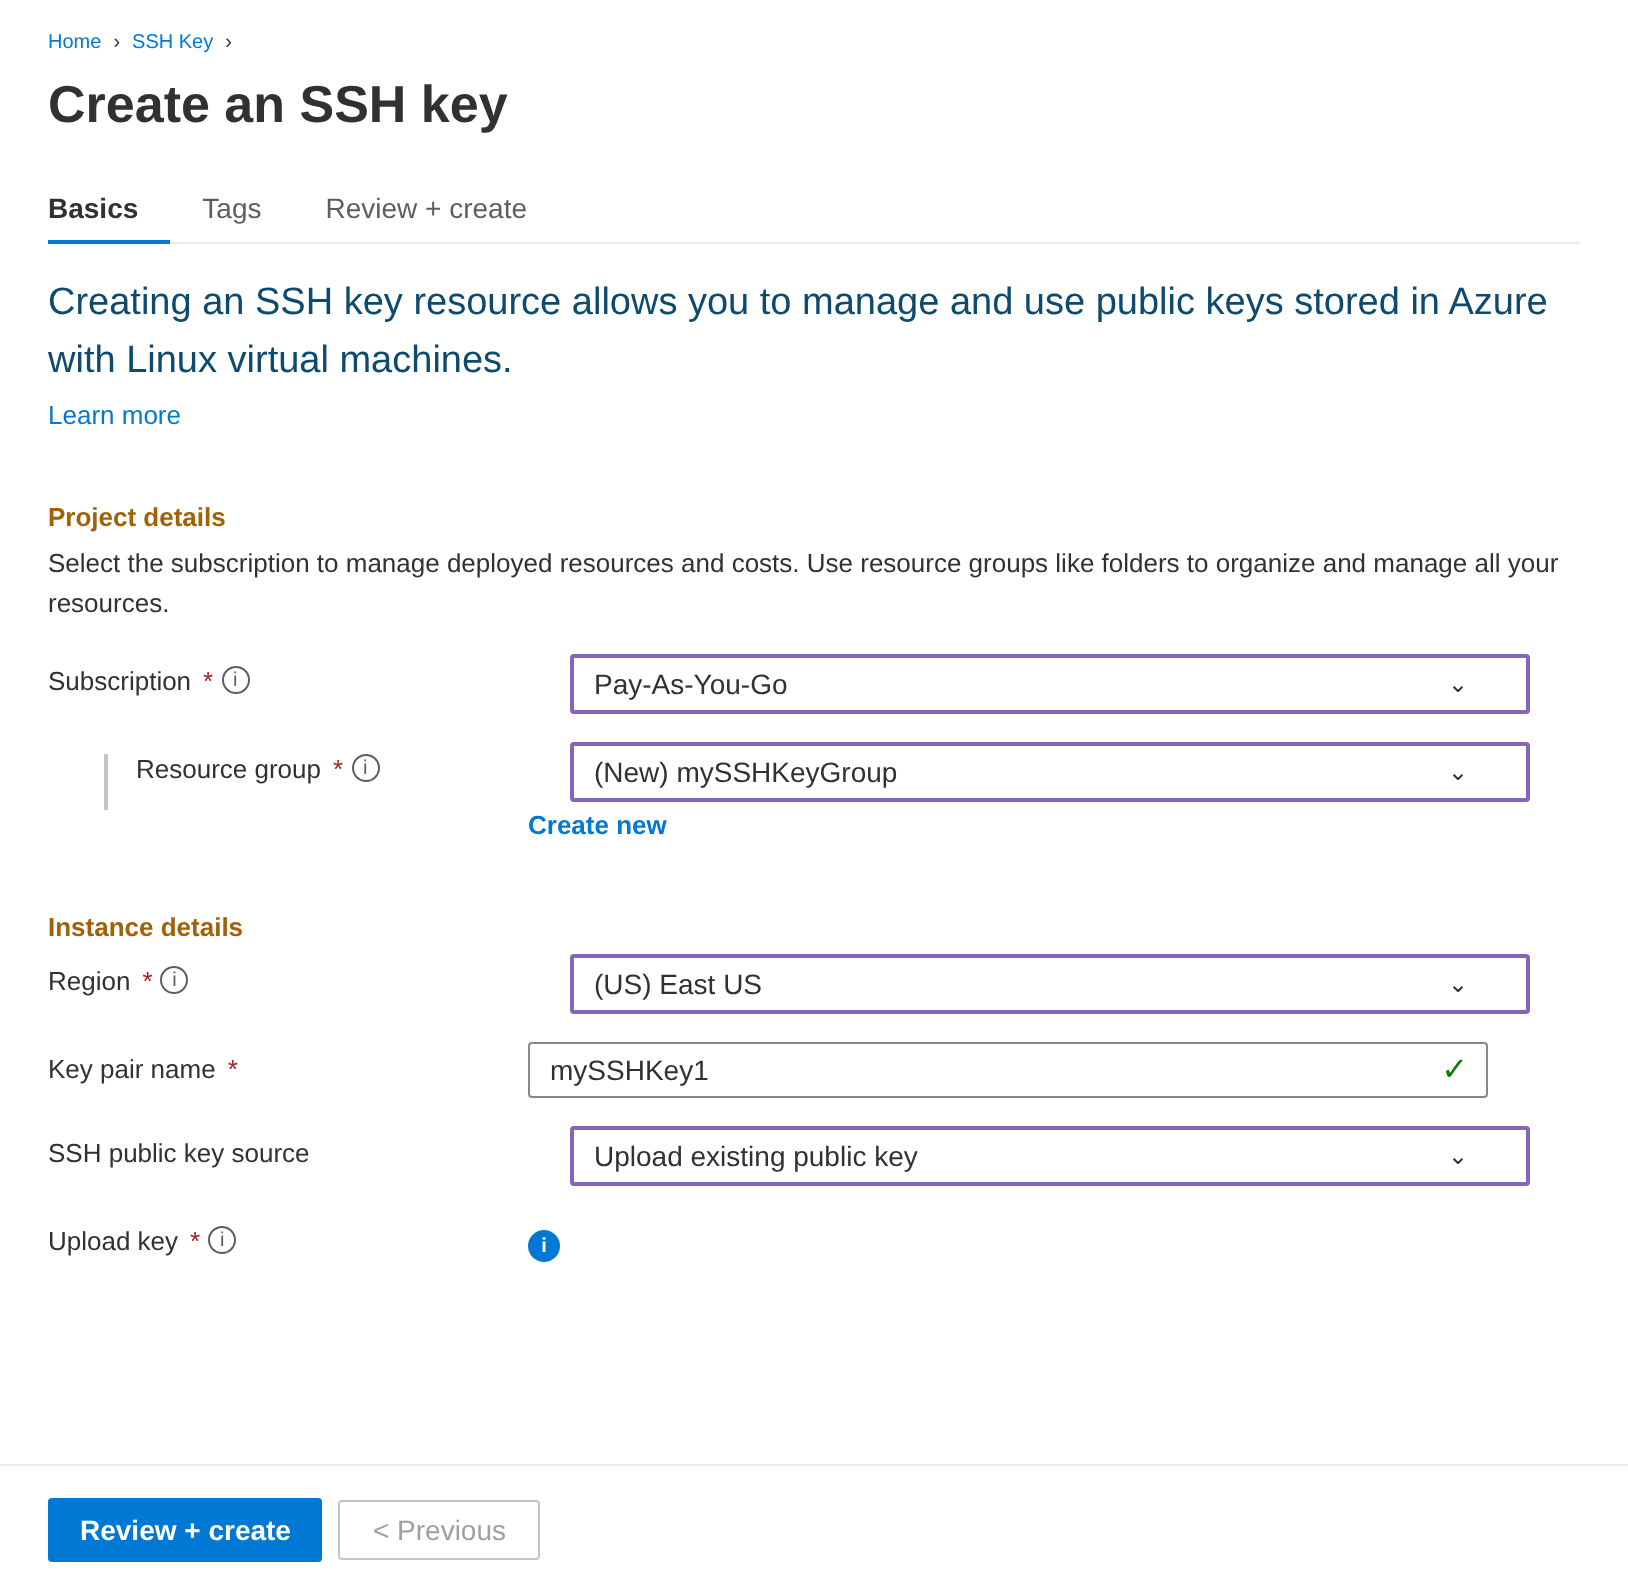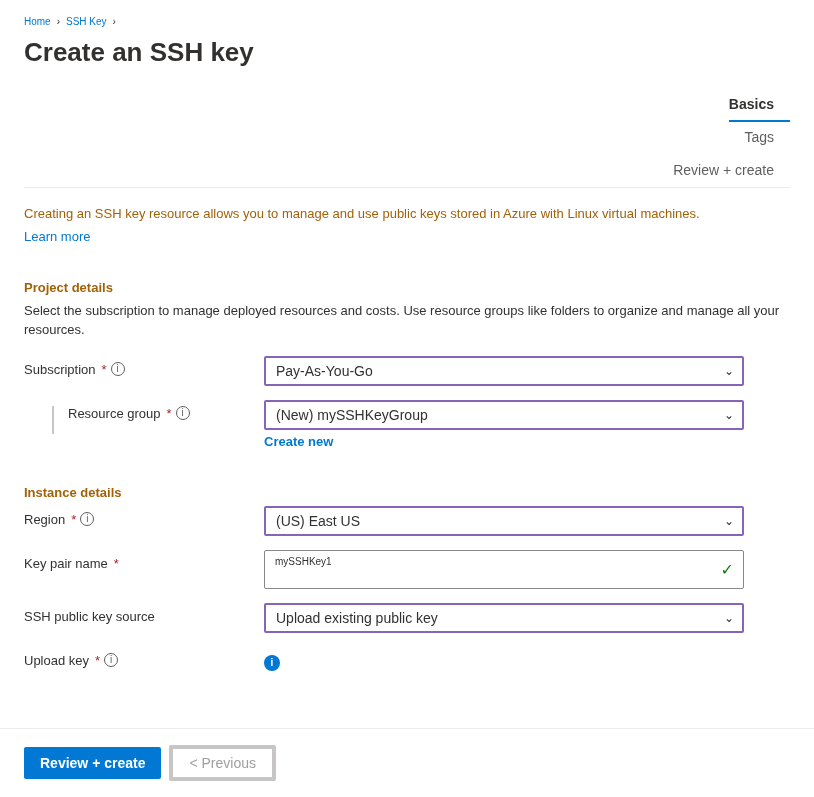--- a/index.html
+++ b/index.html
@@ -32,39 +32,38 @@
       font-size: 26px;
       font-weight: 600;
       color: #323130;
       margin-bottom: 20px;
     }
     .tabs {
       display: flex;
       align-items: flex-end;
       border-bottom: 1px solid #edebe9;
       margin-bottom: 16px;
-      flex-direction: column;
     }
     .tab {
       padding: 8px 16px;
       cursor: pointer;
       font-size: 14px;
       color: #605e5c;
       border-bottom: 2px solid transparent;
       margin-bottom: -1px;
     }
     .tab.active {
       color: #323130;
       border-bottom: 2px solid #0078d4;
       font-weight: 600;
     }
     .tab:first-child { padding-left: 0; }
     .description {
-      font-size: 13px;
-      color: #a16207;
+      font-size: 19px;
+      color: #0c4a6e;
       margin-bottom: 4px;
       line-height: 1.5;
     }
     .learn-more {
       color: #0078d4;
       text-decoration: none;
       font-size: 13px;
     }
     .section-title {
       font-size: 13px;
@@ -130,20 +129,21 @@
       cursor: pointer;
       position: relative;
     }
     .dropdown-wrapper {
       position: relative;
       max-width: 480px;
     }
     .dropdown-wrapper.active-border .dropdown {
       border-color: #8764b8;
       border-width: 2px;
+      margin-left: 21px;
     }
     .dropdown-arrow {
       position: absolute;
       right: 10px;
       top: 50%;
       transform: translateY(-50%);
       pointer-events: none;
       color: #323130;
       font-size: 12px;
     }
@@ -153,22 +153,22 @@
       font-size: 13px;
       display: block;
       margin-top: 4px;
       font-weight: bold;
     }
     .text-input {
       width: 100%;
       max-width: 480px;
       border: 1px solid #8a8886;
       border-radius: 2px;
-      padding: 5px 30px 21px 10px;
-      font-size: 10px;
+      padding: 5px 30px 5px 10px;
+      font-size: 14px;
       color: #323130;
       background: #fff;
       position: relative;
     }
     .text-input-wrapper {
       position: relative;
       max-width: 480px;
     }
     .text-input-wrapper .check-icon {
       position: absolute;
@@ -226,21 +226,21 @@
       border: none;
       padding: 8px 16px;
       font-size: 14px;
       font-weight: 600;
       cursor: pointer;
       border-radius: 2px;
     }
     .btn-secondary {
       background: #fff;
       color: #323130;
-      border: 4px solid #14532d;
+      border: 1px solid #14532d;
       padding: 6px 16px;
       font-size: 14px;
       cursor: pointer;
       border-radius: 2px;
     }
     .btn-secondary:disabled {
       color: #a19f9d;
       border-color: #c8c6c4;
       cursor: default;
       background: #fff;

